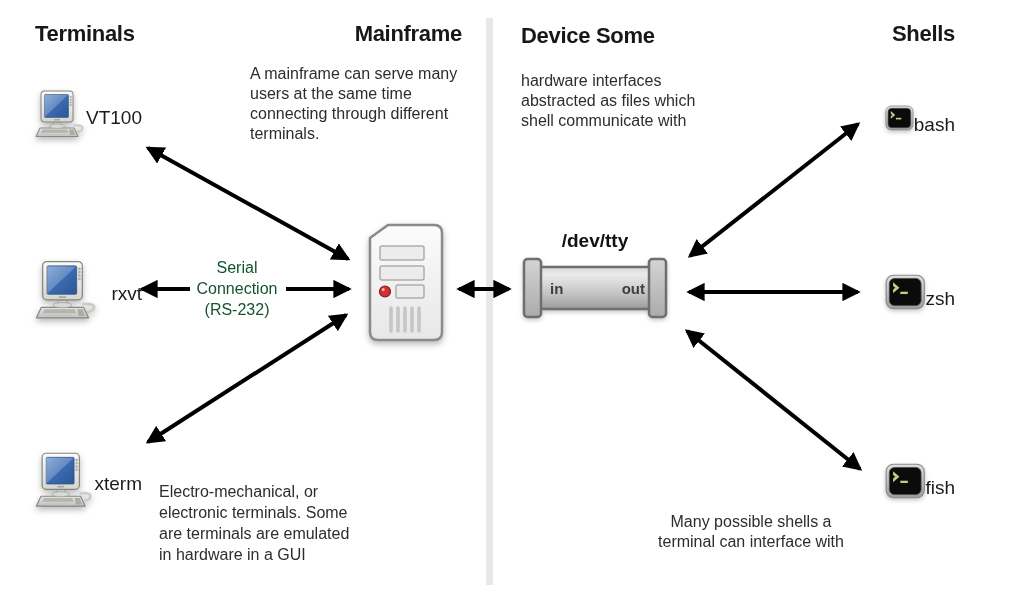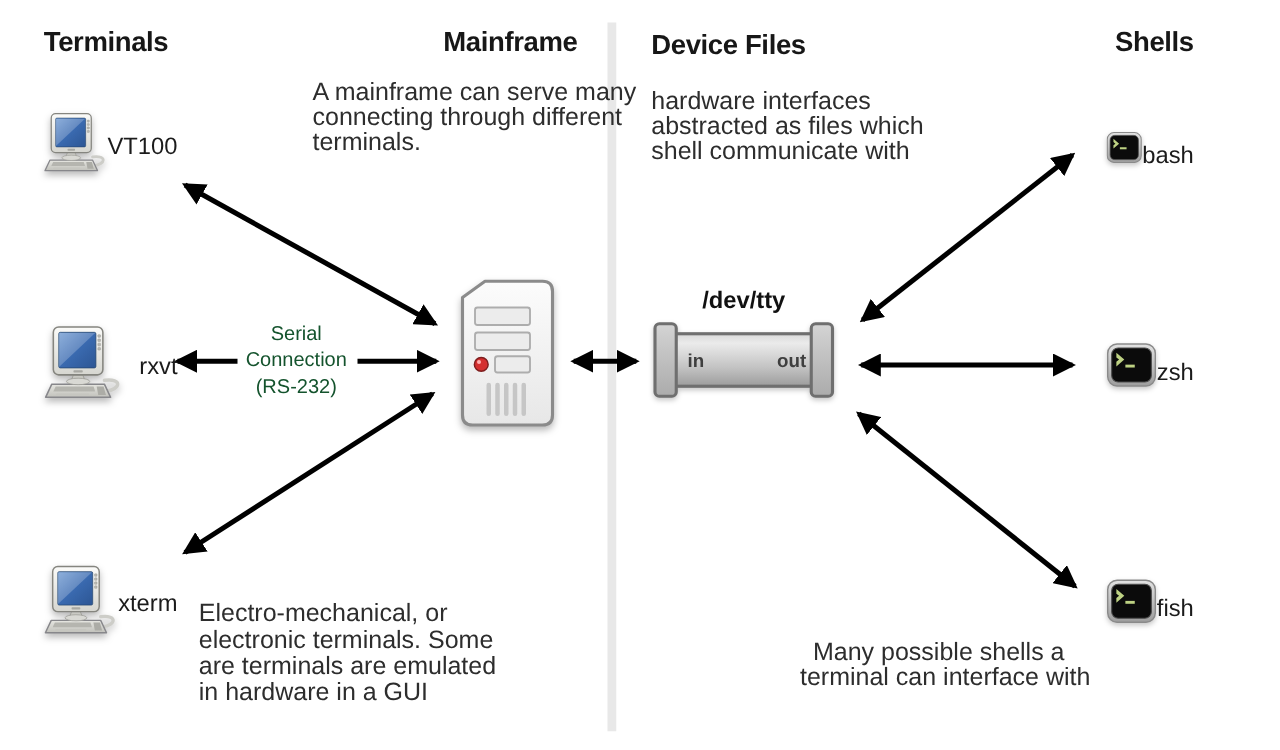--- a/index.html
+++ b/index.html
@@ -3,21 +3,21 @@
 <meta charset="utf-8">
 <style>
   html,body{margin:0;padding:0;background:#ffffff;}
   #canvas{
     position:relative;width:1024px;height:600px;background:#ffffff;overflow:hidden;
     font-family:"Liberation Sans", sans-serif;color:#222;
   }
   .heading{
     position:absolute;font-size:22px;font-weight:700;color:#171717;letter-spacing:-0.3px;white-space:nowrap;
   }
-  .note{position:absolute;font-size:20px;line-height:20px;color:#2d2d2d;white-space:nowrap;}
+  .note{position:absolute;font-size:16px;line-height:20px;color:#2d2d2d;white-space:nowrap;}
   .note.center{text-align:center;}
   .divider{position:absolute;left:486px;top:18px;width:7px;height:567px;background:#e8e8e8;}
   .fig{position:absolute;display:flex;align-items:center;}
   .fig-label{font-size:19px;color:#1b1b1b;margin-top:7px;white-space:nowrap;}
   .icon-shadow{filter:drop-shadow(0 3px 3px rgba(0,0,0,0.28));}
   .soft-shadow{filter:drop-shadow(0 2px 2px rgba(0,0,0,0.22));}
   #arrow-layer{position:absolute;left:0;top:0;width:1024px;height:600px;pointer-events:none;}
   .serial-label{
     position:absolute;left:162px;top:257px;width:150px;text-align:center;
     font-size:16px;line-height:21px;color:#14532d;
@@ -25,21 +25,21 @@
   .pipe-wrap{position:absolute;left:521px;top:230px;width:148px;}
   .pipe-title{font-size:19px;font-weight:700;color:#111;text-align:center;margin-bottom:4px;}
 </style>
 </head>
 <body>
 
 <div id="canvas">
 
   <div class="heading" style="right:562px;top:21px;">Mainframe</div>
   <div class="heading" style="left:35px;top:21px;">Terminals</div>
-  <div class="heading" style="left:521px;top:23px;">Device Files</div>
+  <div class="heading" style="left:521px;top:23px;">Device Some</div>
   <div class="heading" style="left:892px;top:21px;">Shells</div>
 
   <div class="divider"></div>
 
   <svg id="arrow-layer" viewBox="0 0 1024 600">
     <defs>
       <marker id="ah" viewBox="0 0 10 10" refX="8.5" refY="5" markerWidth="4.6" markerHeight="4.6" orient="auto-start-reverse">
         <path d="M0,0 L10,5 L0,10 Z" fill="#000"></path>
       </marker>
     </defs>
@@ -182,20 +182,21 @@
 
   <div class="fig" style="left:885px;top:450px;width:70px;justify-content:flex-end;">
     <svg class="soft-shadow" width="70" height="62" viewBox="0 0 70 62">
         <use href="#shell-term"></use>
       </svg>
     <div class="fig-label" style="margin-top:14px;">fish</div>
   </div>
 
   <div class="note" style="left:250px;top:64px;">
     <div>A mainframe can serve many</div>
+    <div>users at the same time</div>
     <div>connecting through different</div>
     <div>terminals.</div>
   </div>
 
   <div class="note" style="left:521px;top:71px;">
     <div>hardware interfaces</div>
     <div>abstracted as files which</div>
     <div>shell communicate with</div>
   </div>
 

